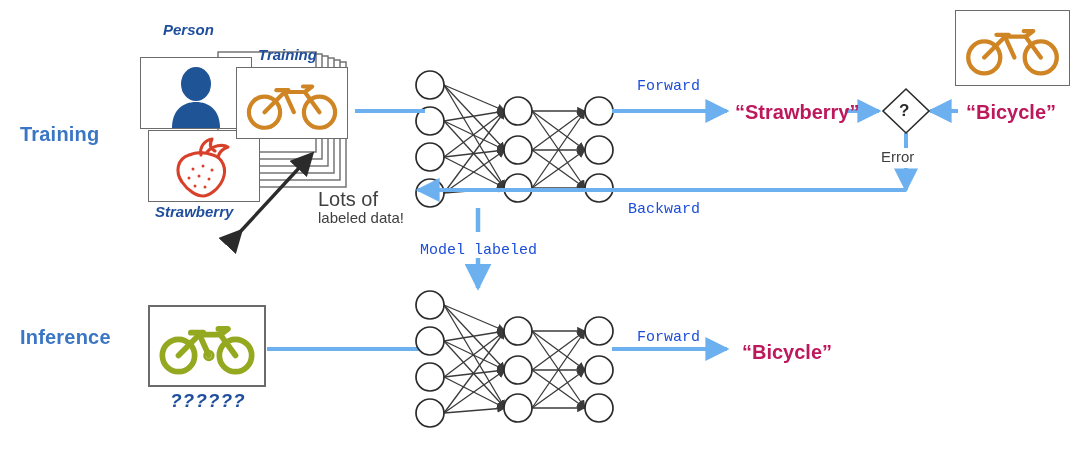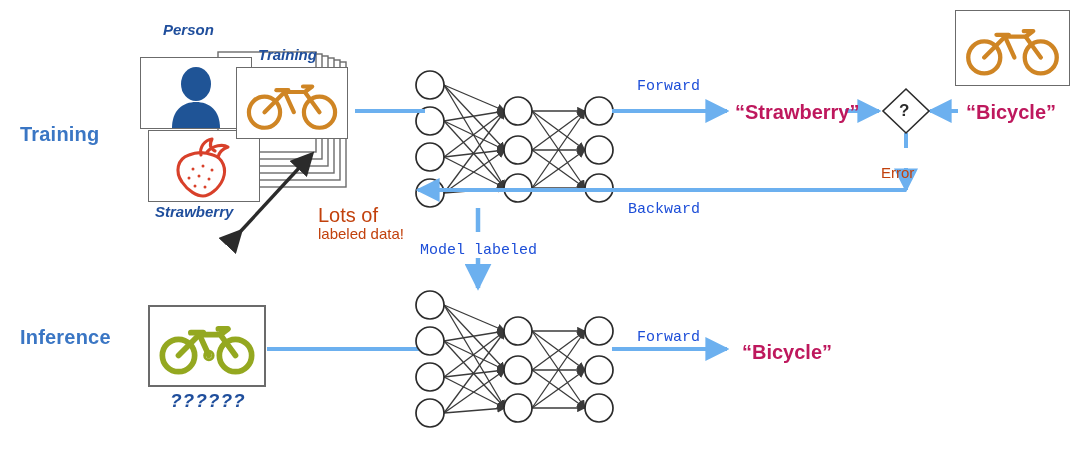--- a/index.html
+++ b/index.html
@@ -5,21 +5,21 @@
   html,body{margin:0;padding:0;background:#fff;}
   body{width:1080px;height:450px;position:relative;overflow:hidden;
        font-family:"Liberation Sans","DejaVu Sans",sans-serif;}
   .stage{position:absolute;left:0;top:0;width:1080px;height:450px;}
   .abs{position:absolute;}
 
   .row-label{font-weight:bold;font-size:20px;color:#3a76c4;letter-spacing:.2px;}
   .card{position:absolute;background:#fff;border:1.6px solid #6b6b6b;box-sizing:border-box;}
   .cardlabel{position:absolute;font-style:italic;font-weight:bold;font-size:15px;color:#1f4e9c;white-space:nowrap;}
   .flowlabel{position:absolute;font-size:15px;color:#1d4ed8;white-space:nowrap;font-family:Liberation Mono, monospace;}
-  .darklabel{position:absolute;font-size:15px;color:#c2410c;white-space:nowrap;margin-top:16px;}
+  .darklabel{position:absolute;font-size:15px;color:#404040;white-space:nowrap;}
   .quoted{position:absolute;font-size:20px;font-weight:bold;color:#be185d;white-space:nowrap;}
   .qmark{position:absolute;font-size:19px;font-weight:bold;font-style:italic;color:#1f4e9c;letter-spacing:1px;white-space:nowrap;}
   svg{display:block;overflow:visible;}
 </style>
 </head>
 <body>
 
 <div class="stage">
 
   <div class="abs row-label" style="left:20px;top:123px;">Training</div>

